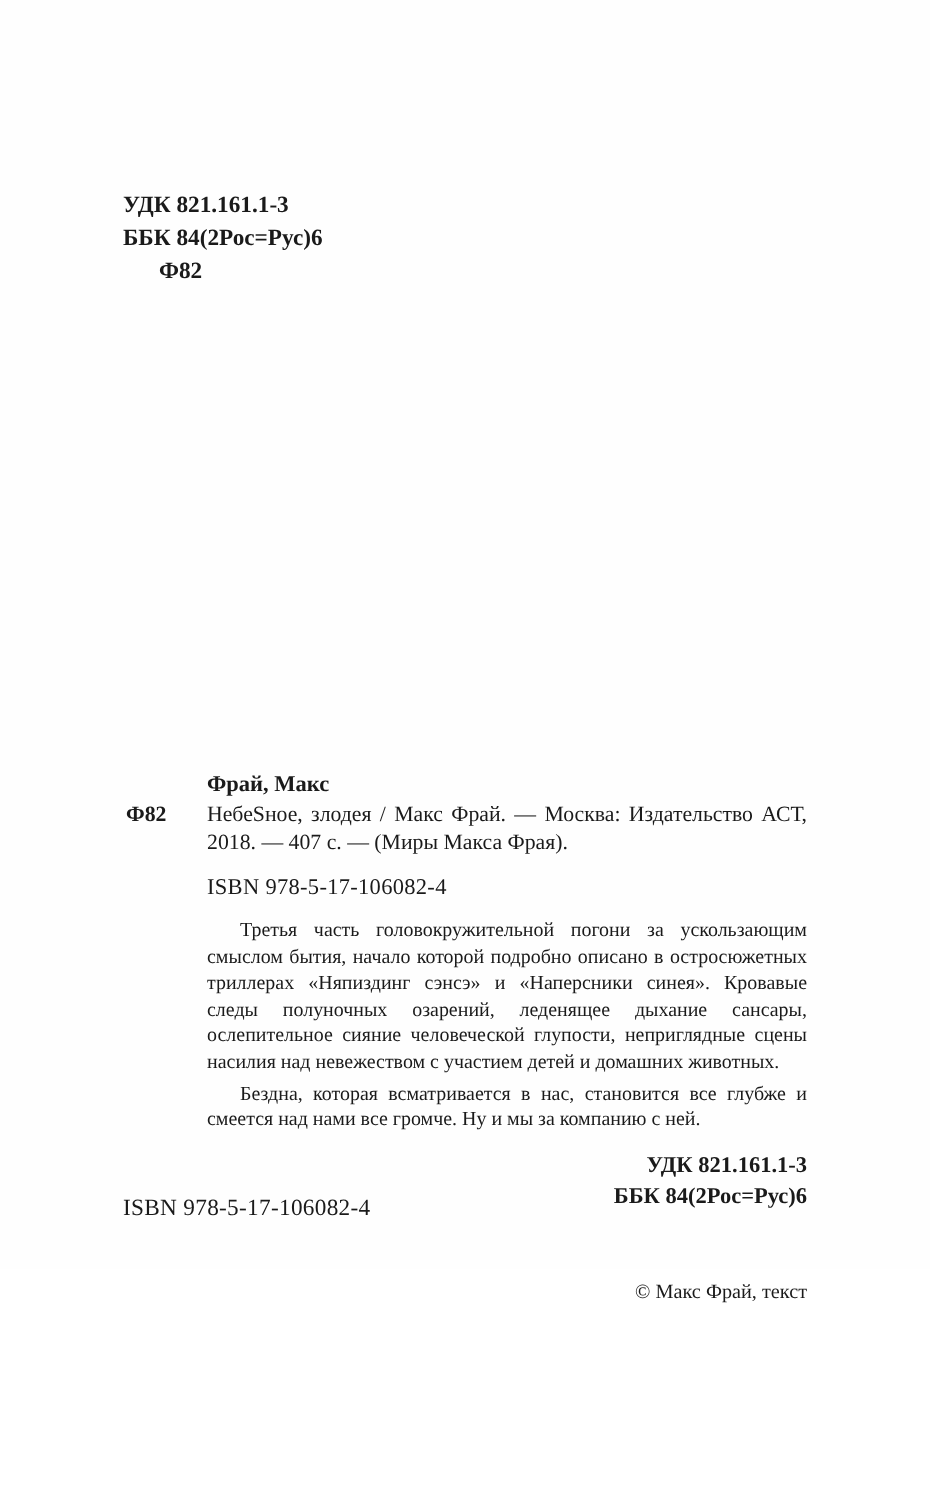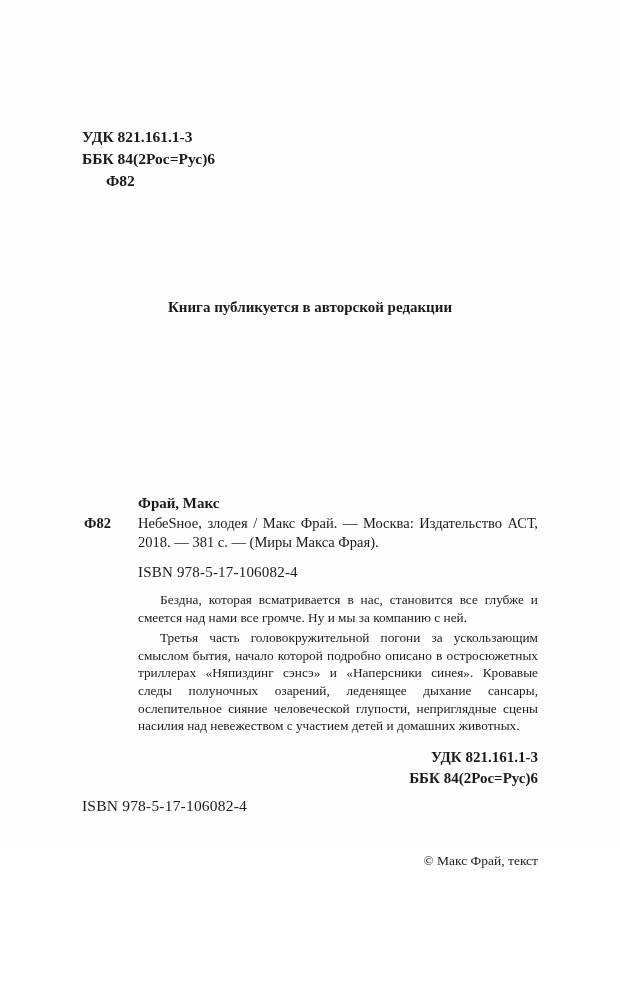--- a/index.html
+++ b/index.html
@@ -46,21 +46,21 @@
     width: 620px;
     text-align: center;
     font-size: 15px;
     font-weight: bold;
   }
 
   
   .biblio {
     position: absolute;
     left: 82px;
-    top: 495px;
+    top: 515px;
     width: 456px;
   }
   .biblio .author {
     font-size: 15px;
     font-weight: bold;
     margin-left: 56px;
     margin-bottom: 2px;
   }
   .biblio-desc {
     position: relative;
@@ -129,33 +129,32 @@
 <body>
 
 <div class="page">
 
   <div class="udk-block">
     <div>УДК 821.161.1-3</div>
     <div>ББК 84(2Рос=Рус)6</div>
     <div class="indent-1">Ф82</div>
   </div>
 
-  <div class="editorial-note">Книга публикуется в авторской редакции</div>
 
   <div class="biblio">
     <div class="author">Фрай, Макс</div>
     <div class="biblio-desc">
       <span class="code">Ф82</span>
-      <span>НебеSное, злодея / Макс Фрай. — Москва: Издательство АСТ, 2018. — 381 с. — (Миры Макса Фрая).</span>
+      <span>НебеSное, злодея / Макс Фрай. — Москва: Издательство АСТ, 2018. — 407 с. — (Миры Макса Фрая).</span>
     </div>
     <div class="isbn-main">ISBN 978-5-17-106082-4</div>
 
     <div class="annotation">
+      <p>Третья часть головокружительной погони за ускользающим смыслом бытия, начало которой подробно описано в остросюжетных триллерах «Няпиздинг сэнсэ» и «Наперсники синея». Кровавые следы полуночных озарений, леденящее дыхание сансары, ослепительное сияние человеческой глупости, неприглядные сцены насилия над невежеством с участием детей и домашних животных.</p>
       <p>Бездна, которая всматривается в нас, становится все глубже и смеется над нами все громче. Ну и мы за компанию с ней.</p>
-      <p>Третья часть головокружительной погони за ускользающим смыслом бытия, начало которой подробно описано в остросюжетных триллерах «Няпиздинг сэнсэ» и «Наперсники синея». Кровавые следы полуночных озарений, леденящее дыхание сансары, ослепительное сияние человеческой глупости, неприглядные сцены насилия над невежеством с участием детей и домашних животных.</p>
     </div>
 
     <div class="udk-bottom">
       <div>УДК 821.161.1-3</div>
       <div>ББК 84(2Рос=Рус)6</div>
     </div>
   </div>
 
   <div class="isbn-bottom">ISBN 978-5-17-106082-4</div>
 

